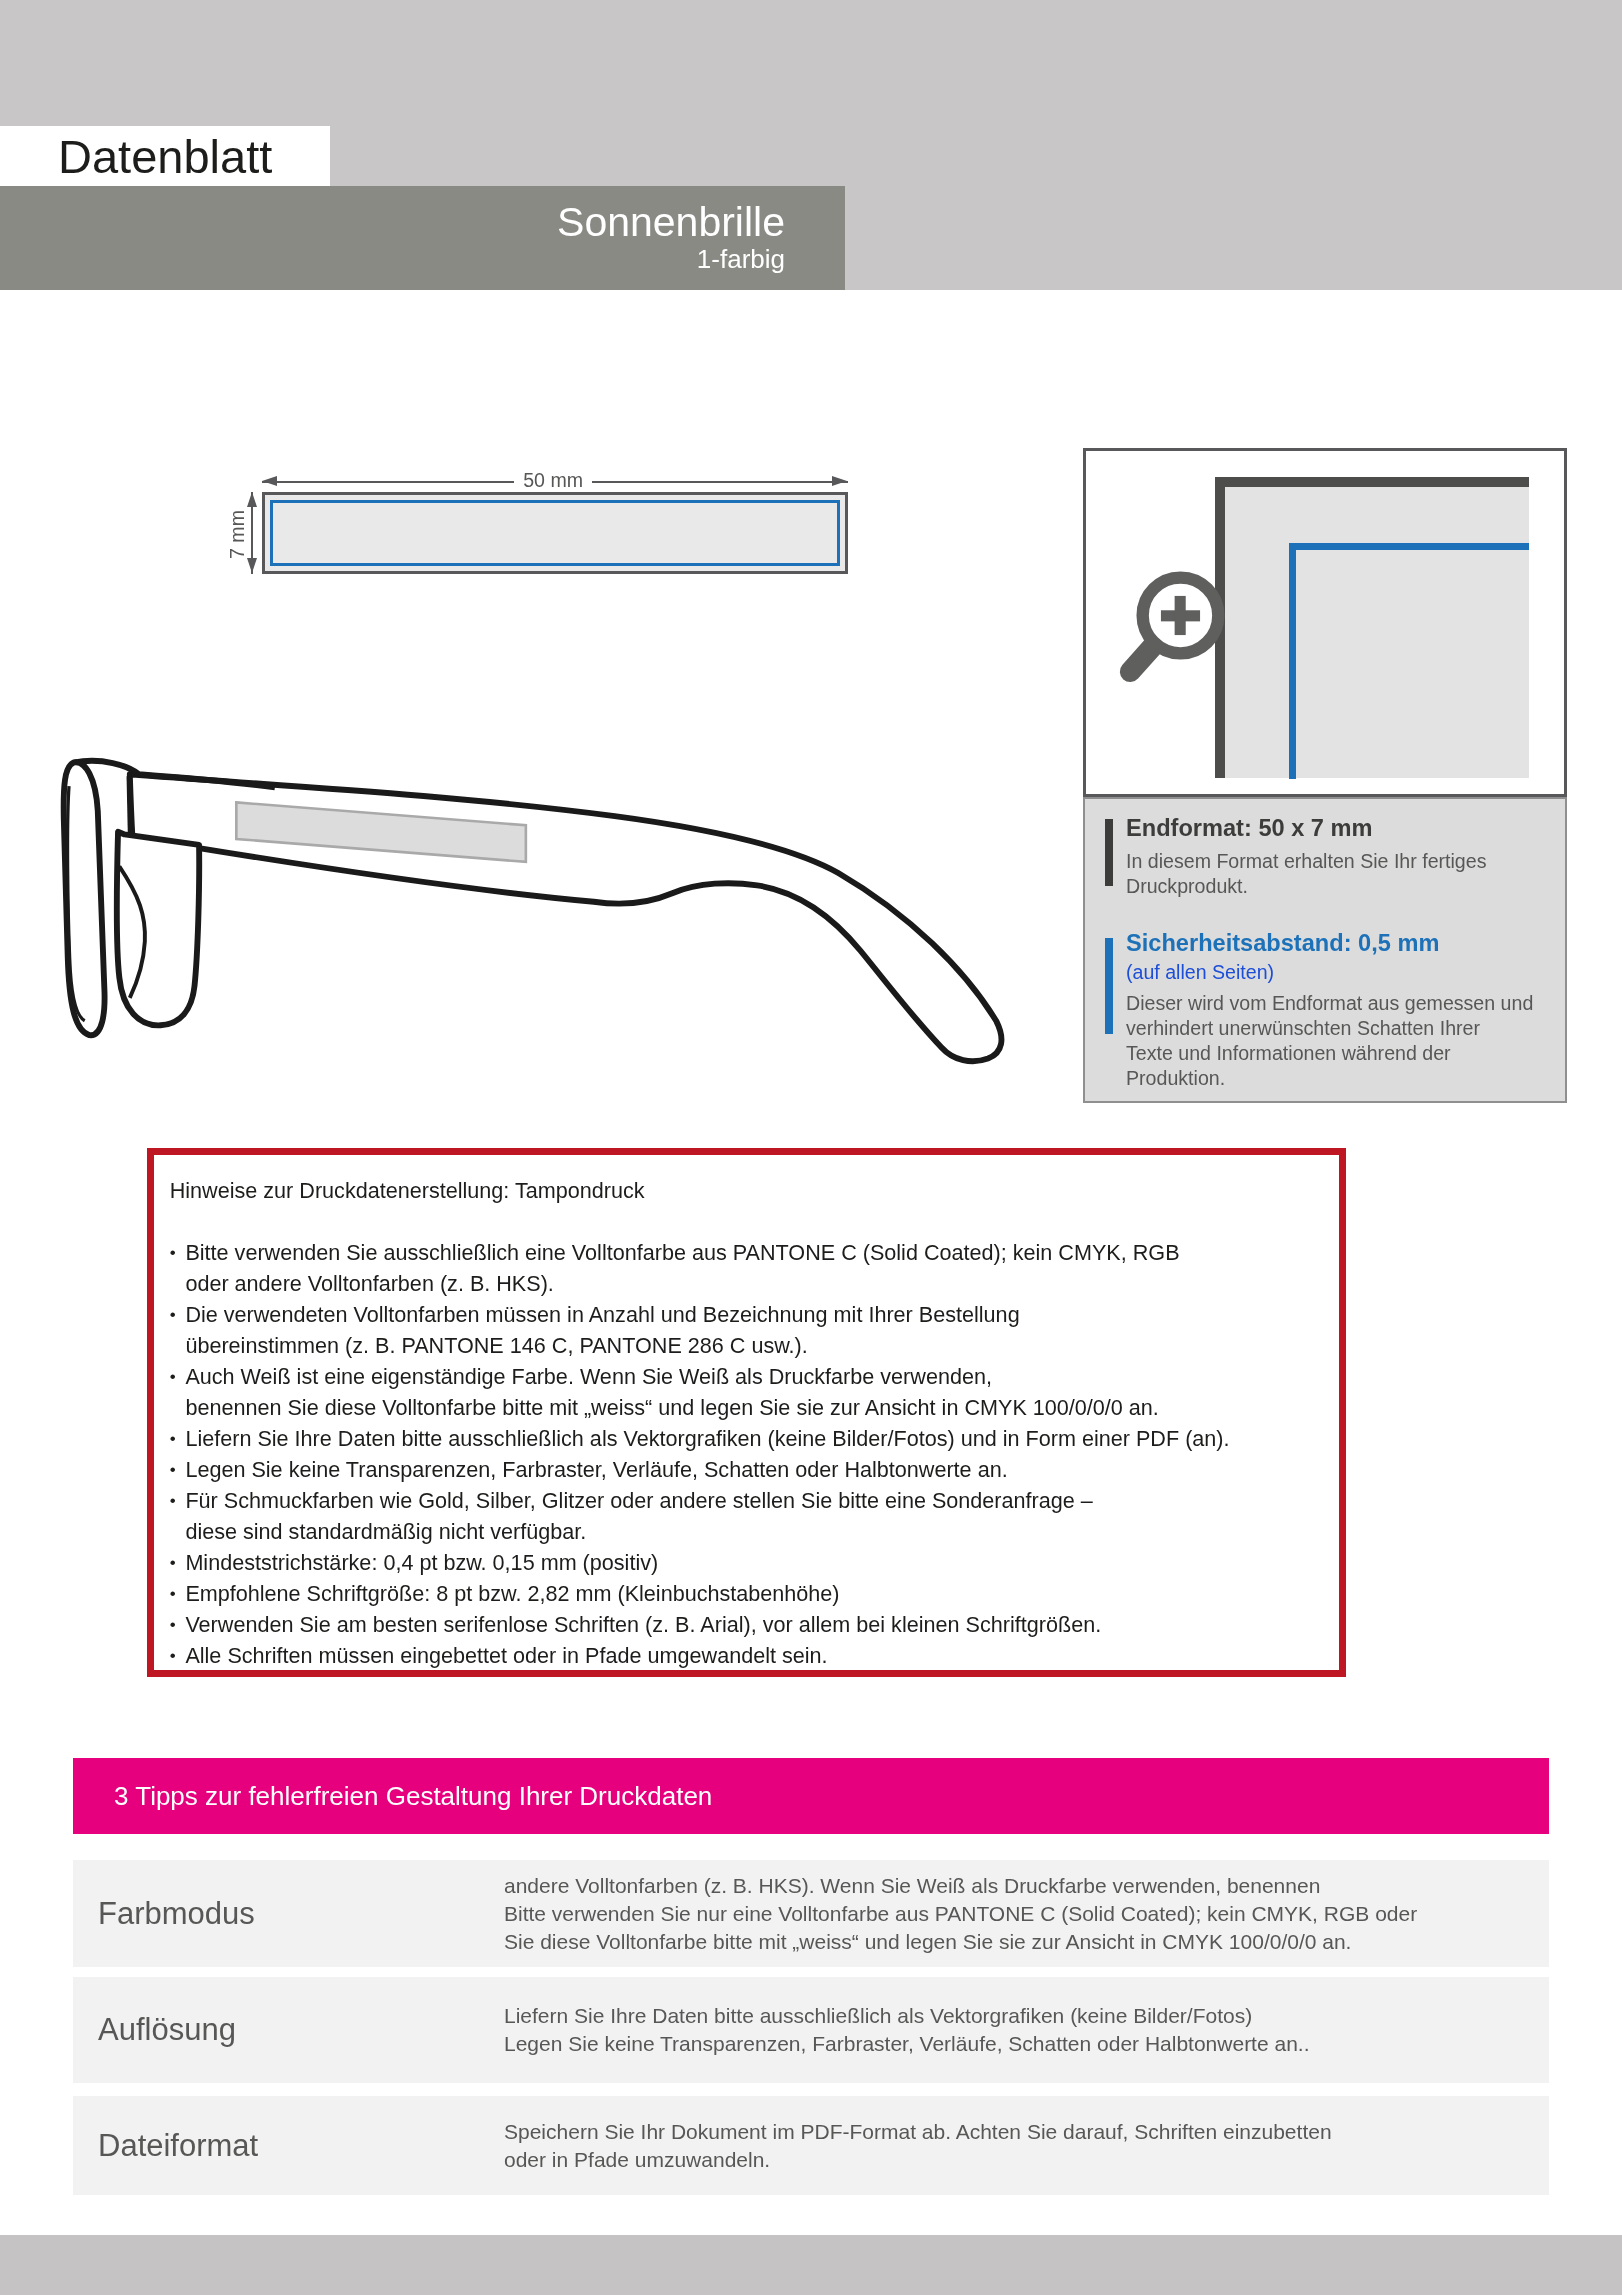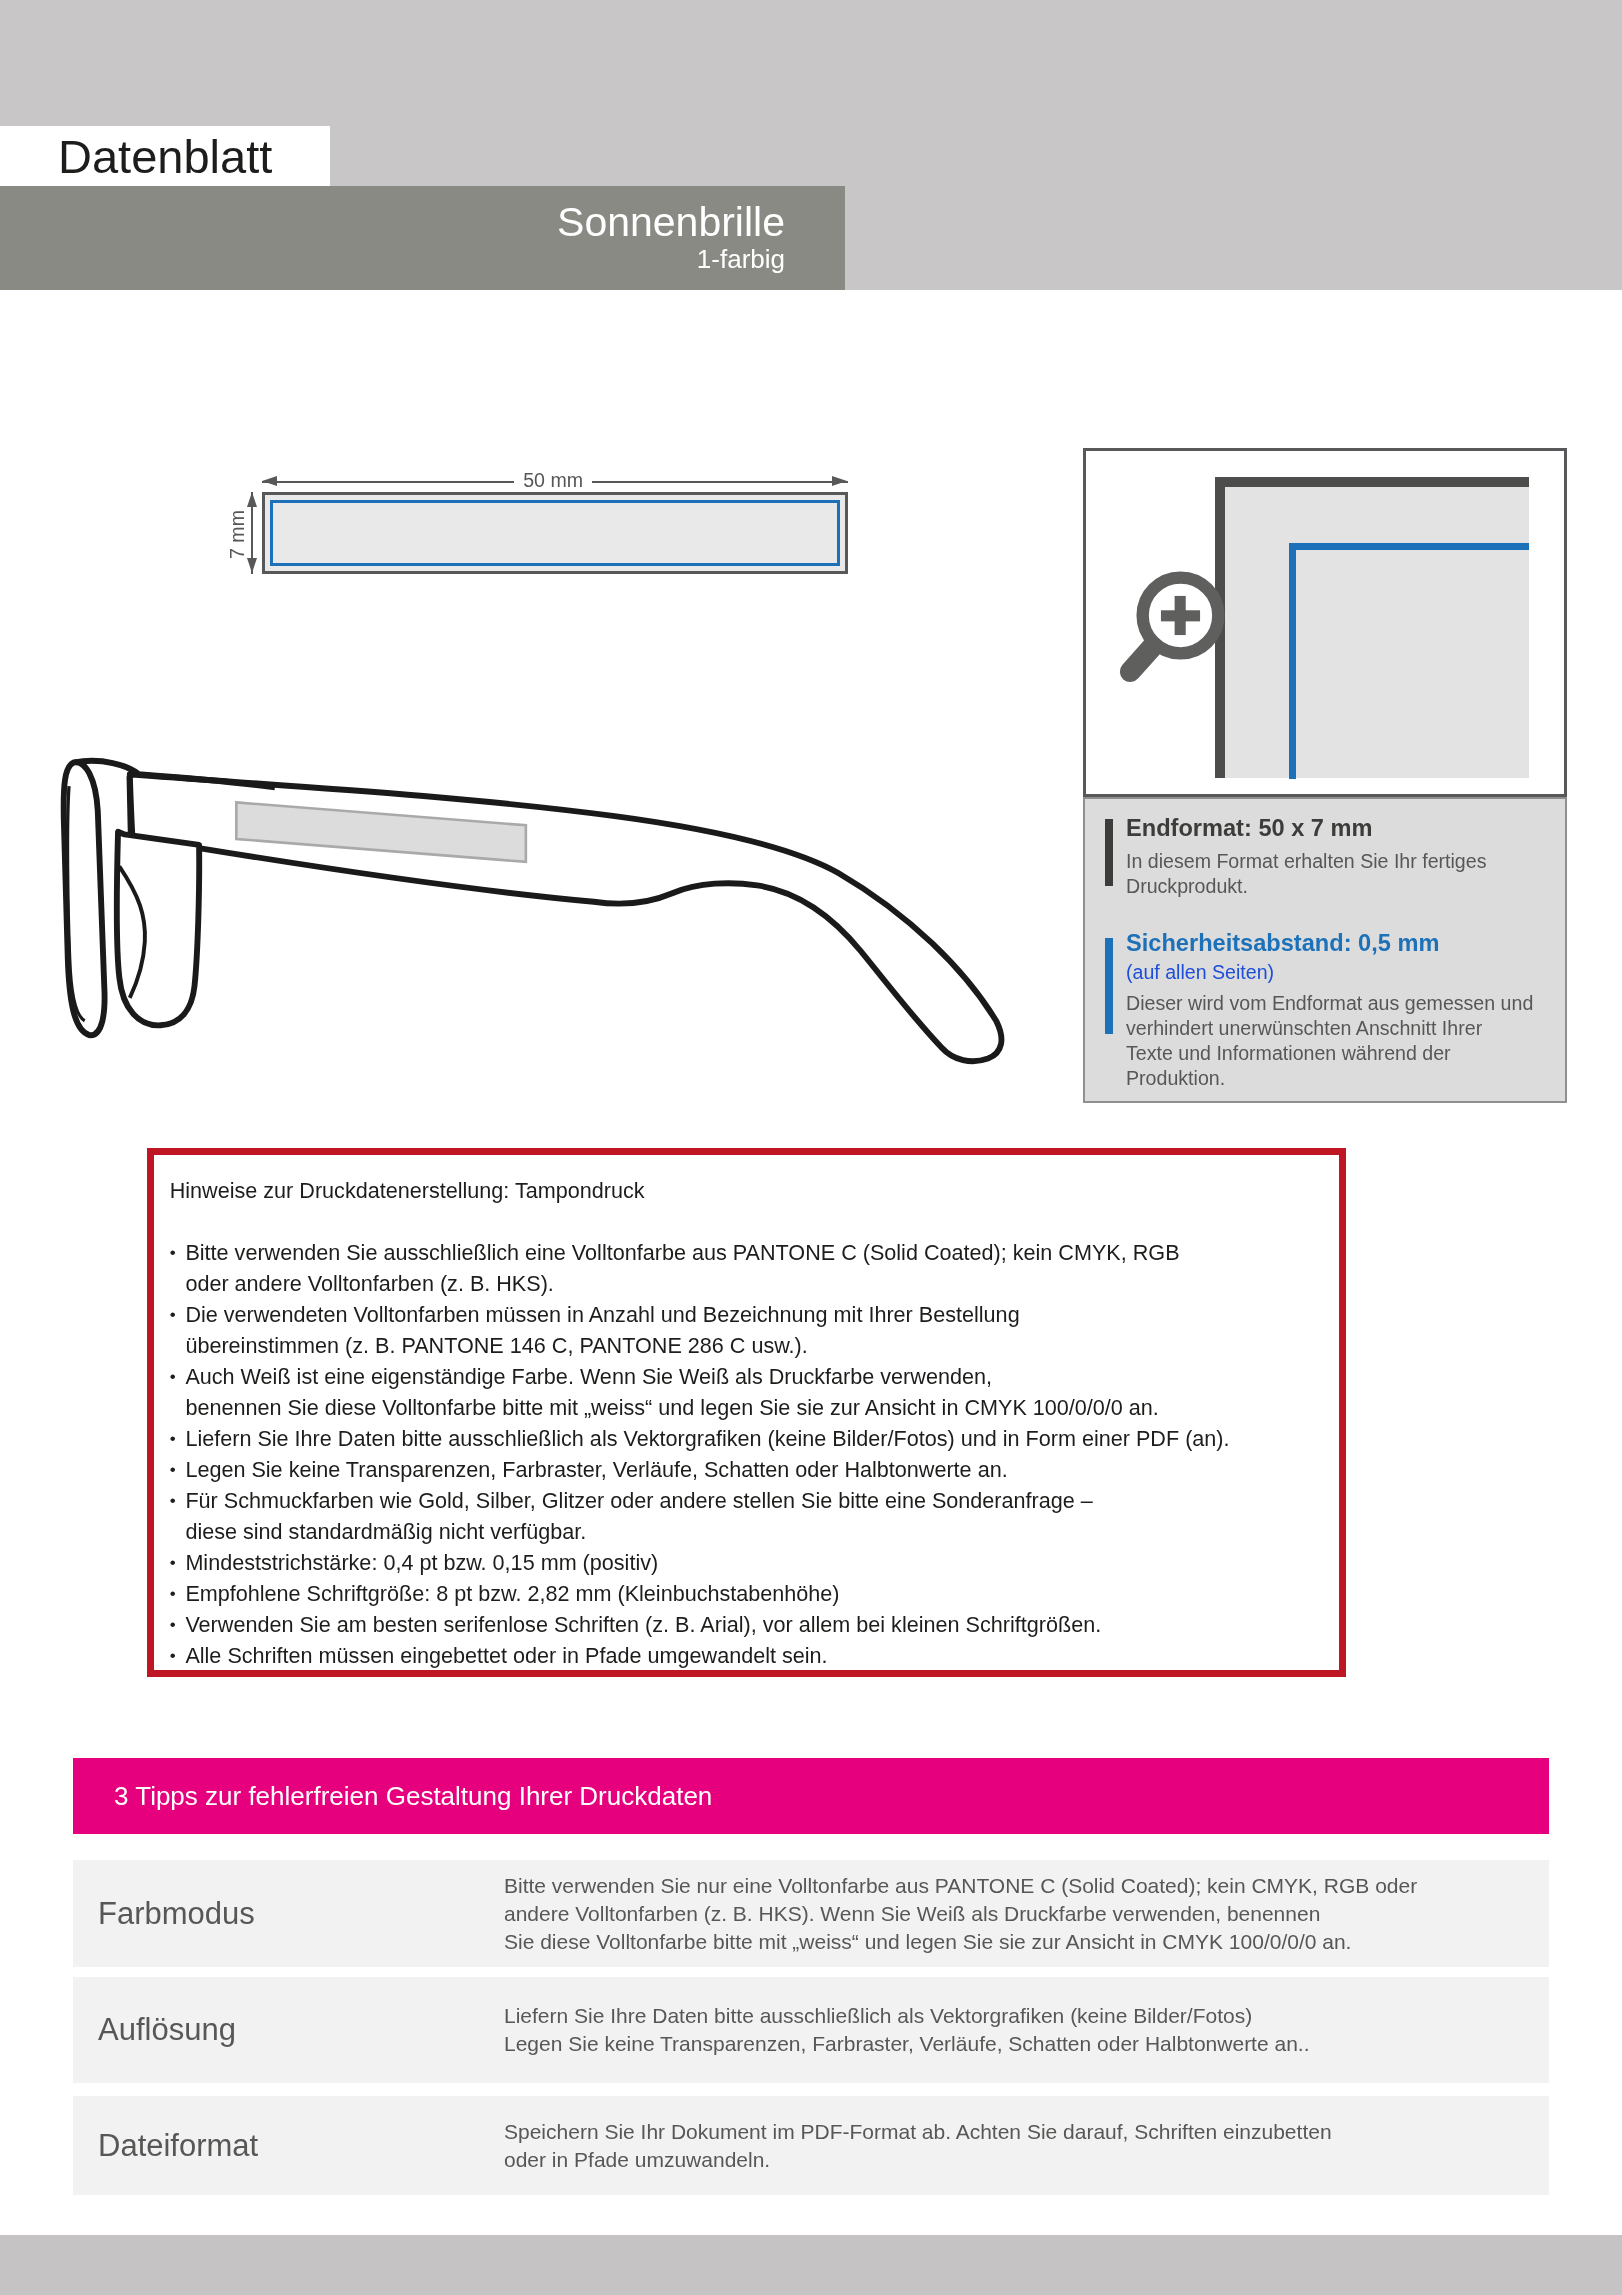--- a/index.html
+++ b/index.html
@@ -133,21 +133,21 @@
 
     <div>In diesem Format erhalten Sie Ihr fertiges</div>
         <div>Druckprodukt.</div>
       </div>
     <div class="if sb-bar"></div>
     <div class="if sb-title">Sicherheitsabstand: 0,5 mm</div>
     <div class="if sb-sub">(auf allen Seiten)</div>
     <div class="if sb-body">
 
     <div>Dieser wird vom Endformat aus gemessen und</div>
-        <div>verhindert unerwünschten Anschnitt Ihrer</div>
+        <div>verhindert unerwünschten Schatten Ihrer</div>
         <div>Texte und Informationen während der</div>
         <div>Produktion.</div>
       </div>
   </div>
 
   <svg class="abs glasses" viewBox="0 0 1620 560">
 
     <path d="M 138 54
       C 340 70 620 84 880 118
       C 1030 138 1152 166 1222 205
@@ -262,22 +262,22 @@
   </div>
 
   <div class="abs tips-banner">
     <span class="txt">3 Tipps zur fehlerfreien Gestaltung Ihrer Druckdaten</span>
   </div>
 
   <div class="abs tip-row tip-row-1">
     <div class="tip-label">Farbmodus</div>
     <div class="tip-body">
 
-    <div>Bitte verwenden Sie nur eine Volltonfarbe aus PANTONE C (Solid Coated); kein CMYK, RGB oder</div>
-        <div>andere Volltonfarben (z. B. HKS). Wenn Sie Weiß als Druckfarbe verwenden, benennen</div>
+    <div>andere Volltonfarben (z. B. HKS). Wenn Sie Weiß als Druckfarbe verwenden, benennen</div>
+        <div>Bitte verwenden Sie nur eine Volltonfarbe aus PANTONE C (Solid Coated); kein CMYK, RGB oder</div>
         <div>Sie diese Volltonfarbe bitte mit „weiss“ und legen Sie sie zur Ansicht in CMYK 100/0/0/0 an.</div>
       </div>
   </div>
   <div class="abs tip-row tip-row-3">
     <div class="tip-label">Dateiformat</div>
     <div class="tip-body">
 
     <div>Speichern Sie Ihr Dokument im PDF-Format ab. Achten Sie darauf, Schriften einzubetten</div>
         <div>oder in Pfade umzuwandeln.</div>
       </div>

